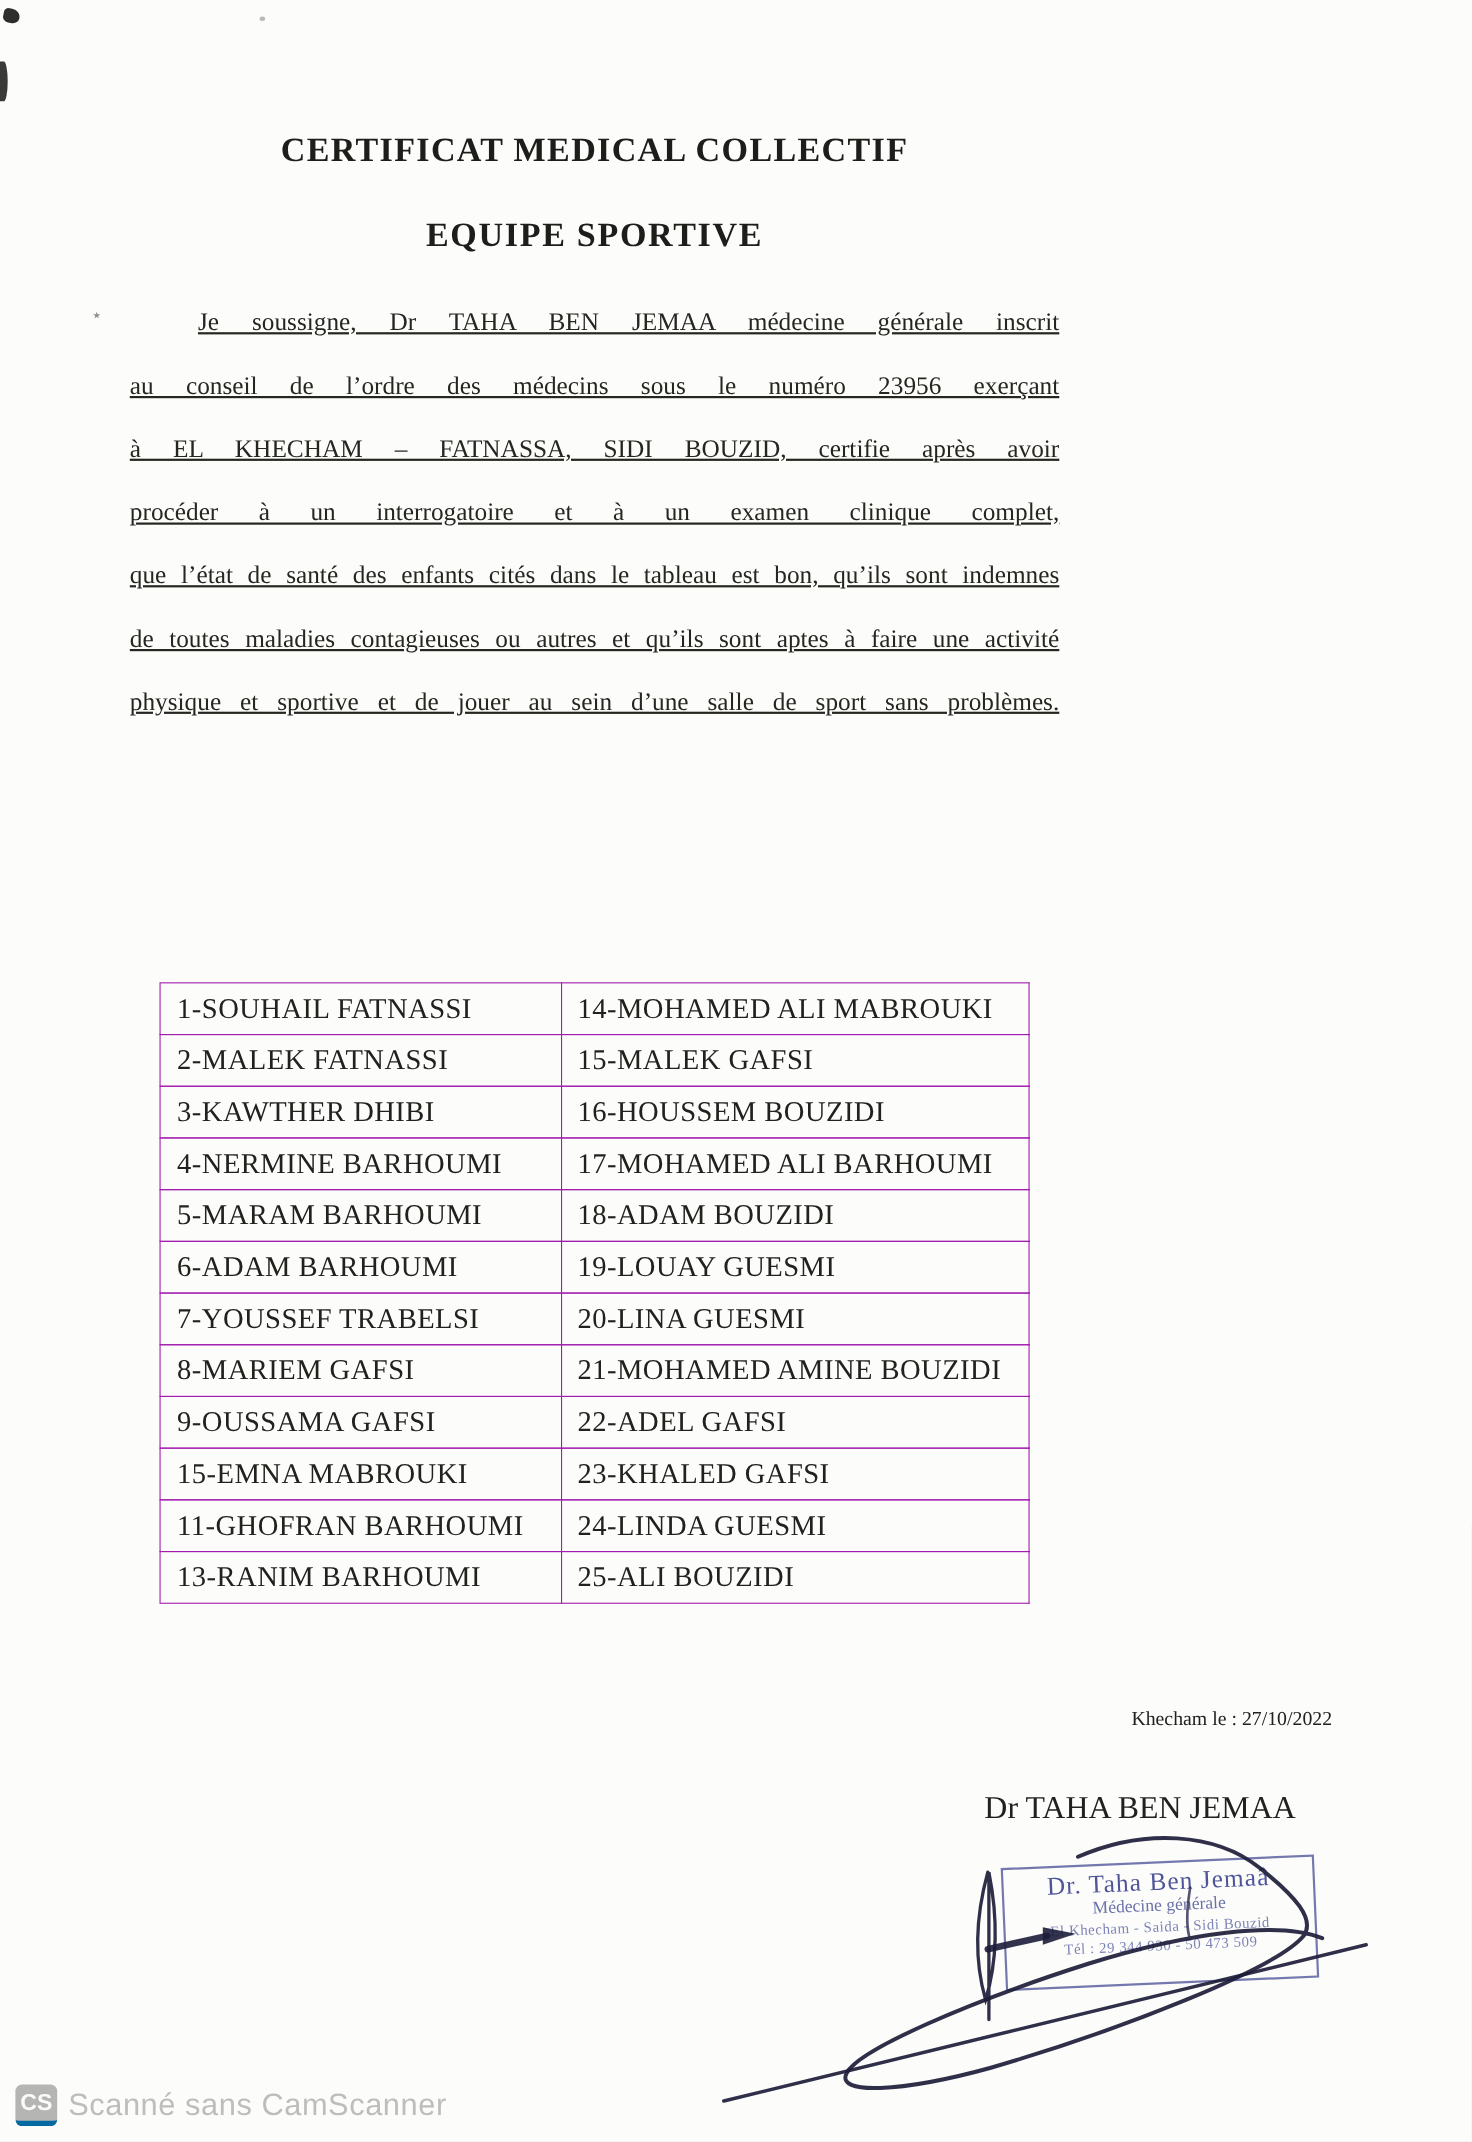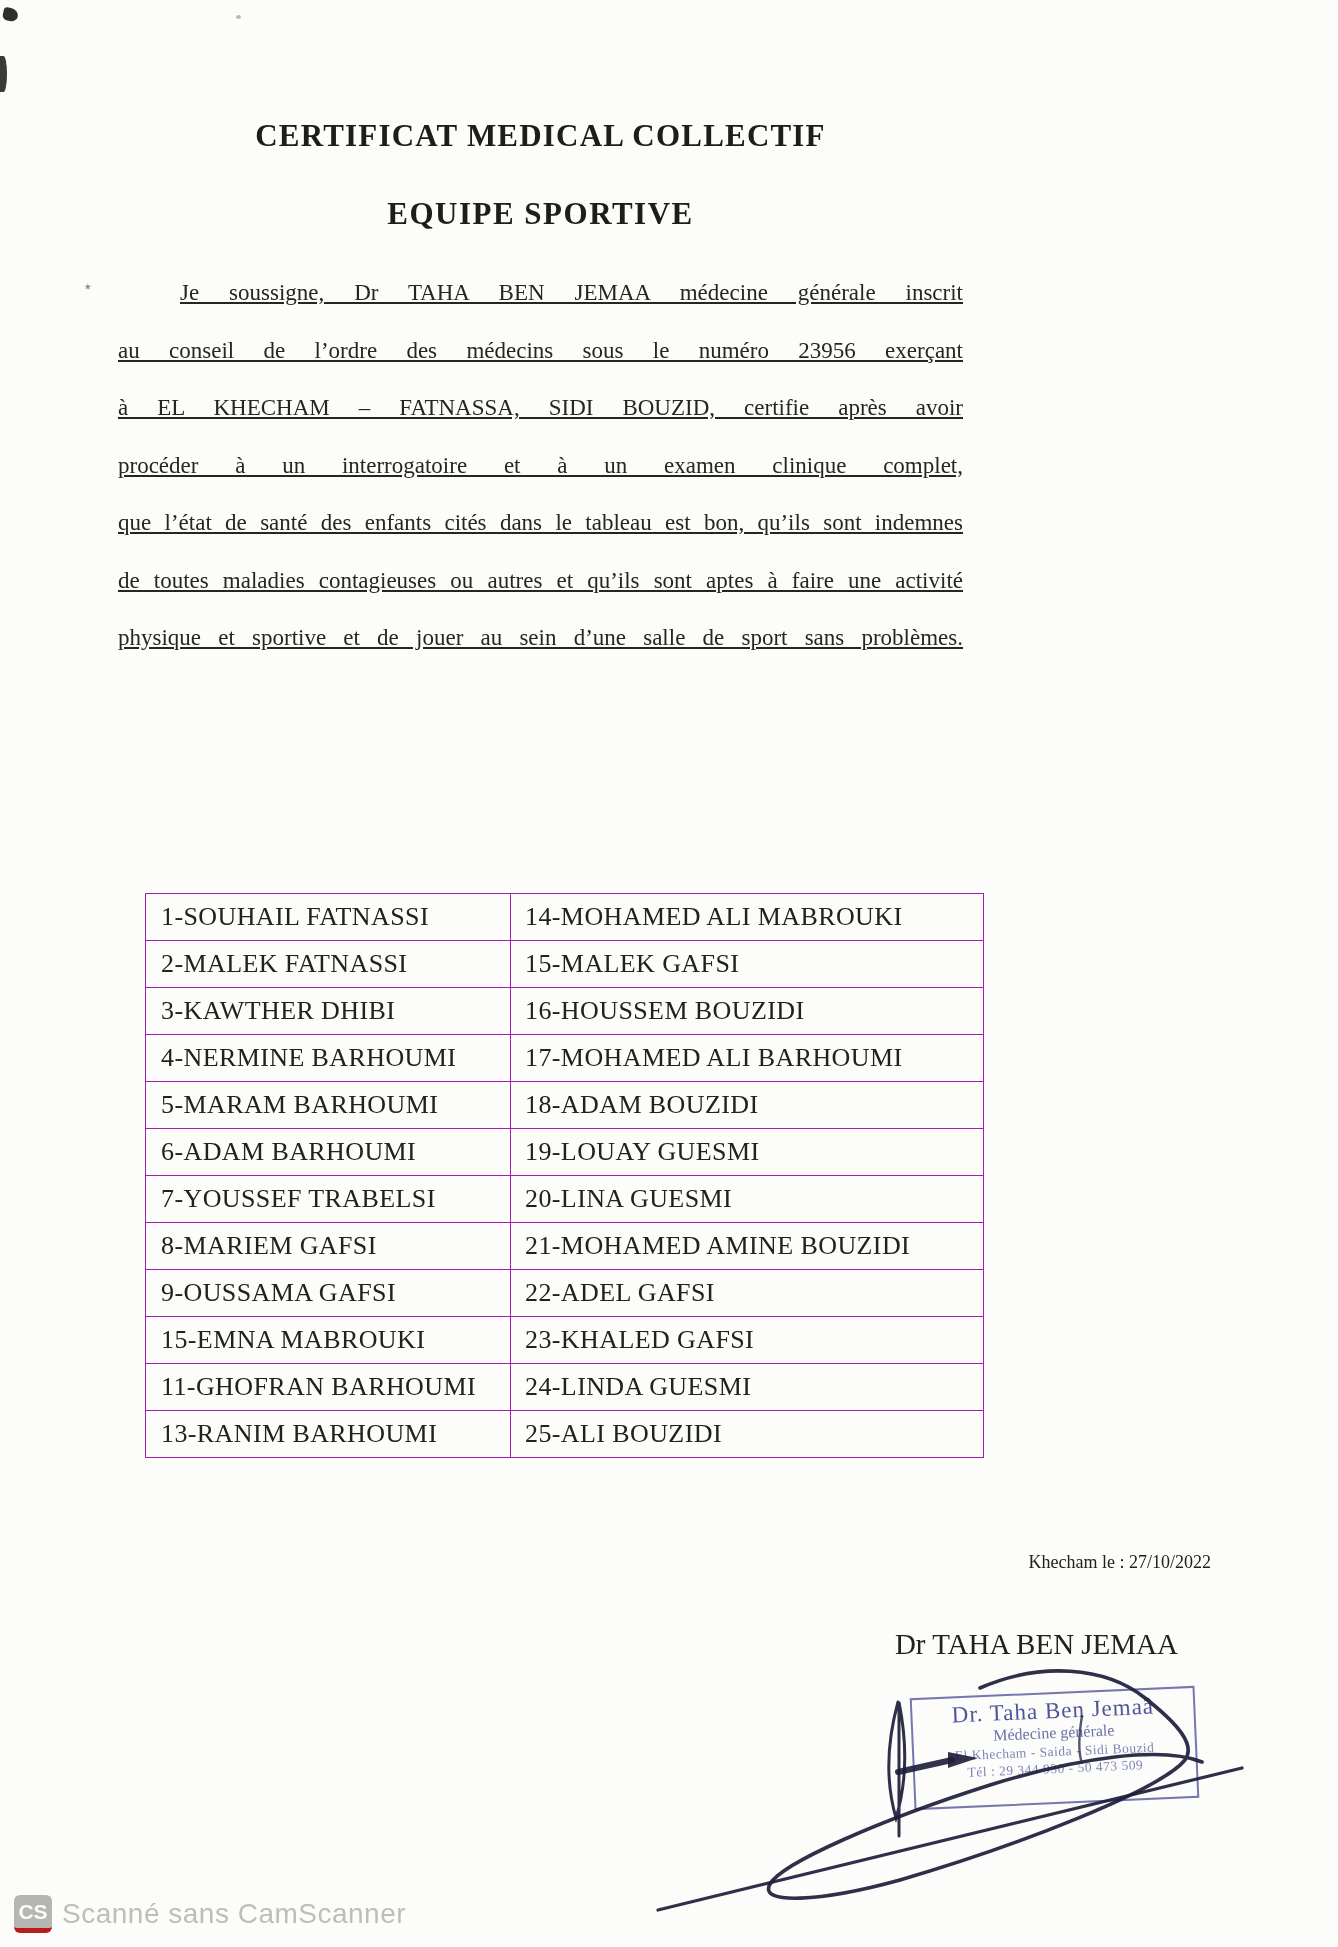--- a/index.html
+++ b/index.html
@@ -34,21 +34,21 @@
     text-align:justify; text-align-last:justify; white-space:nowrap;
     color:#262621;
     text-decoration:underline;
   }
   .body-line.indent{padding-left:62px; width:783px;}
 
   
   .roster{position:absolute; left:145px; top:893px;}
   .col{position:absolute; top:0;}
   .col-left{left:0; width:366px;}
-  .col-right{left:365px; width:474px;}
+  .col-right{left:365px; width:426px;}
   .cell{
     box-sizing:border-box; height:48px; line-height:46px;
     border:1px solid #a21caf; padding-left:15px;
     font-size:26px; letter-spacing:.4px; white-space:nowrap; color:#21211d;
   }
   .cell + .cell{margin-top:-1px;}
   .col-right .cell{border-left:none;}
 
   .closing-date{
     position:absolute; left:719px; top:1552px; width:492px;
@@ -69,21 +69,21 @@
   .stamp-line2{font-size:16px; color:rgba(70,78,150,.8);}
   .stamp-line3{margin-top:2px; font-size:13.5px; color:rgba(76,84,156,.72); letter-spacing:.5px;}
   .stamp-line4{margin-top:1px; font-size:13.5px; color:rgba(76,84,156,.72); letter-spacing:.5px;}
 
   .signature{position:absolute; left:600px; top:1650px; z-index:3;}
 
   
   .watermark{position:absolute; left:14px; top:1894px; height:40px; display:flex; align-items:center; z-index:4;}
   .cs-icon{
     width:38px; height:38px; box-sizing:border-box; background:#b5b5b3;
-    border-radius:6px; border-bottom:5px solid #b91c1c;
+    border-radius:6px; border-bottom:5px solid #0369a1;
     display:flex; align-items:center; justify-content:center;
     font-family:"Liberation Sans", sans-serif; font-weight:700; font-size:21px; color:#fbfbfa;
   }
   .cs-label{
     margin-left:10px; font-family:"Liberation Sans", sans-serif;
     font-size:28px; color:#bdbdbb; letter-spacing:.5px;
   }
 </style>
 </head>
 <body>

